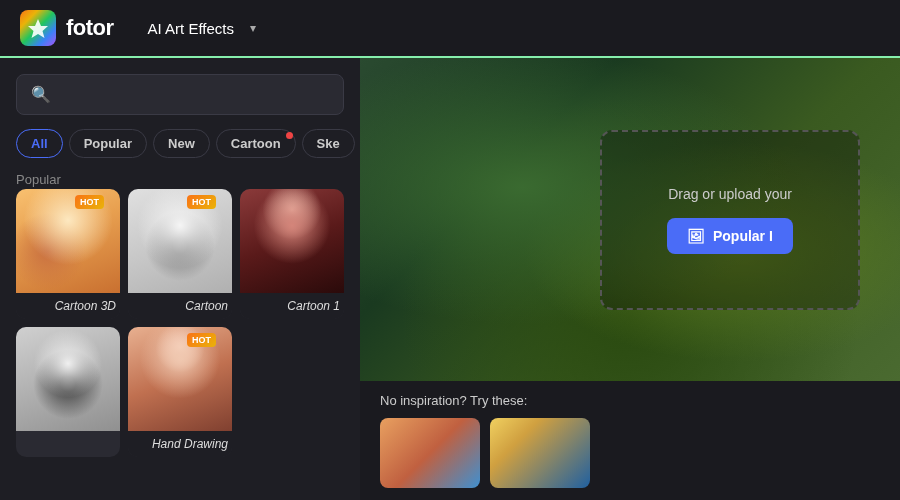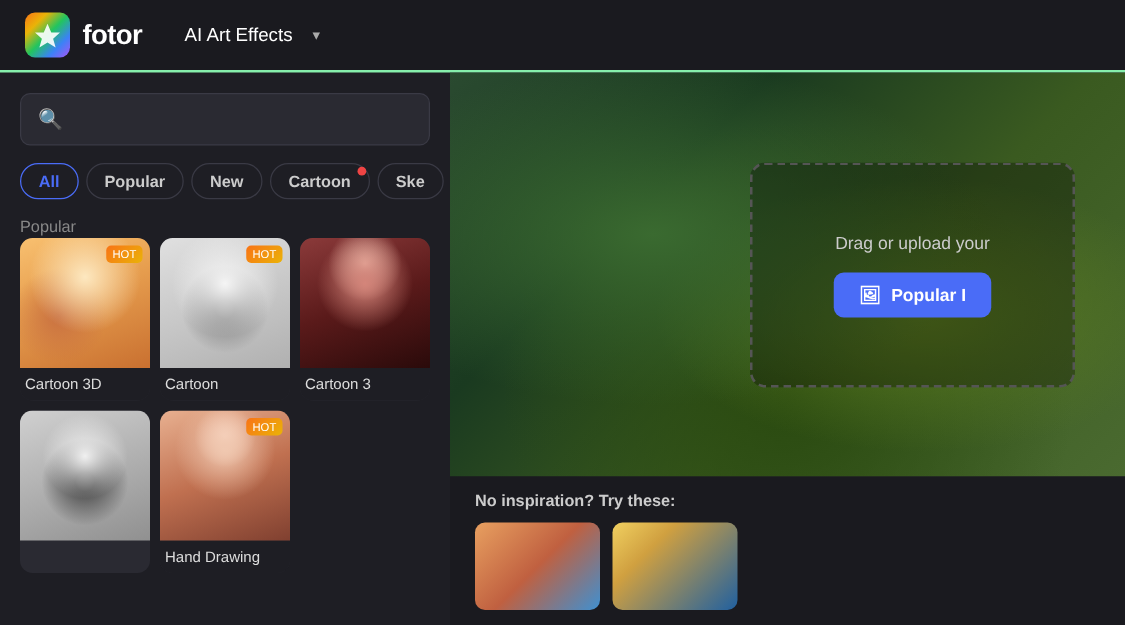--- a/index.html
+++ b/index.html
@@ -179,32 +179,33 @@
       background: #333;
       display: flex;
       align-items: center;
       justify-content: center;
       overflow: hidden;
       position: relative;
     }
     .effect-label {
       font-size: 12px;
       color: #ddd;
-      text-align: left;
+      text-align: right;
       padding: 6px 4px;
       background: #1e1e24;
+      font-style: italic;
     }
     .hot-badge {
       position: absolute;
       top: 6px;
-      right: 6px;
+      right: 16px;
       background: linear-gradient(135deg, #f97316, #eab308);
       color: #fff;
       font-size: 9px;
-      font-weight: 400;
+      font-weight: 700;
       padding: 2px 5px;
       border-radius: 4px;
       z-index: 2;
     }
 
     
     .thumb-cartoon3d {
       background: linear-gradient(160deg, #f8c070 0%, #e8a050 40%, #c97030 100%);
     }
     .thumb-cartoon3d::before {
@@ -359,21 +360,20 @@
       display: flex;
       align-items: center;
       gap: 8px;
     }
 
     
     .inspiration-row {
       background: #1a1a1f;
       padding: 12px 20px;
       flex-shrink: 0;
-      font-weight: bold;
     }
     .inspiration-label {
       font-size: 13px;
       color: #ccc;
       margin-bottom: 10px;
     }
     .inspiration-thumbs {
       display: flex;
       gap: 10px;
     }
@@ -457,21 +457,21 @@
 
         <div class="effect-card">
           <div class="effect-thumb thumb-drawing">
             <span class="hot-badge">HOT</span>
           </div>
           <div class="effect-label">Cartoon</div>
         </div>
 
         <div class="effect-card">
           <div class="effect-thumb thumb-cartoon3"></div>
-          <div class="effect-label">Cartoon 3</div>
+          <div class="effect-label">Cartoon 1</div>
         </div>
 
 
         <div class="effect-card">
           <div class="effect-thumb thumb-sketch2"></div>
         </div>
 
         <div class="effect-card">
           <div class="effect-thumb thumb-handpainting">
             <span class="hot-badge">HOT</span>

